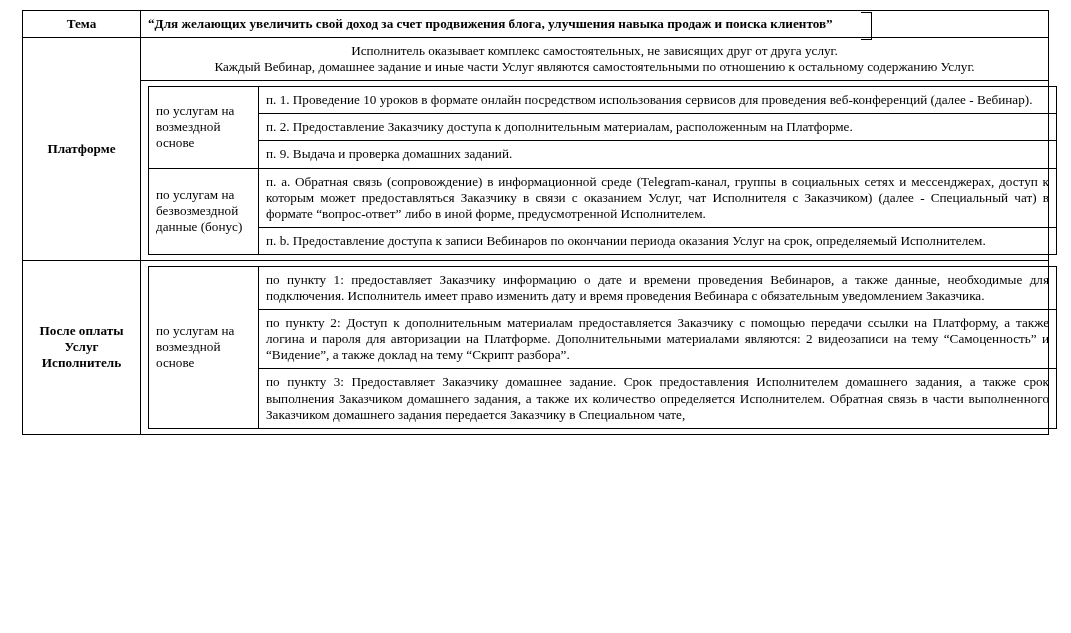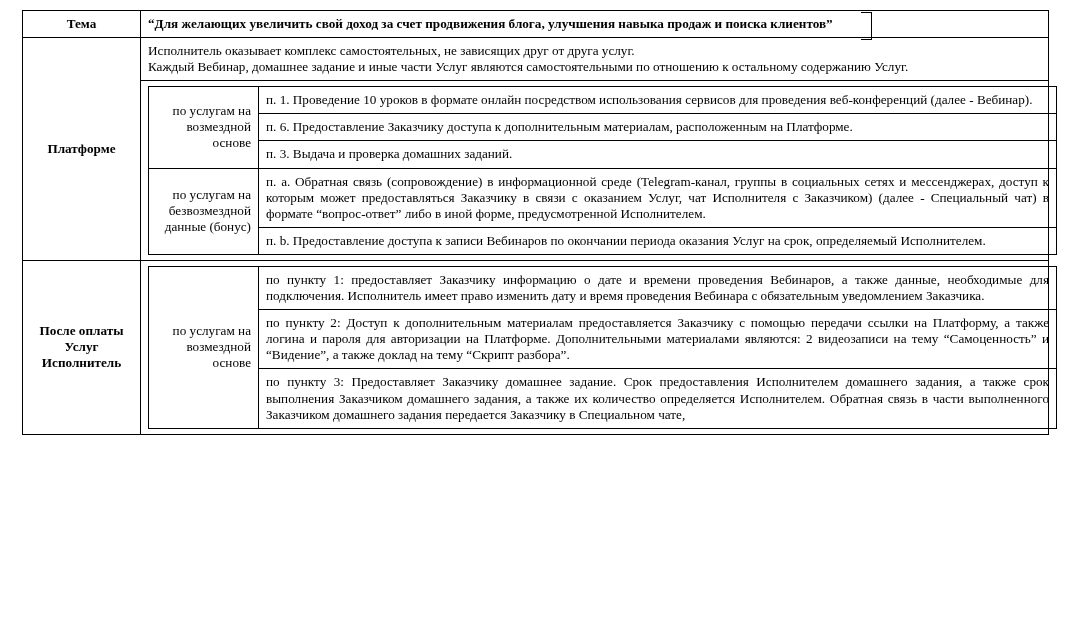--- a/index.html
+++ b/index.html
@@ -36,29 +36,30 @@
   }
   .col-label   { width: 118px; }
   .col-mid     { width: 110px; }
   .col-body    { width: 798px; }
 
   .lbl {
     text-align: center;
     font-weight: bold;
   }
   .mid {
-    text-align: right;
+    text-align: left;
     font-weight: normal;
     margin-left: 12px;
   }
   .topic-text {
     text-align: left;
     font-weight: bold;
   }
   .center {
+    text-align: center;
     margin-left: 28px;
   }
   .just {
     text-align: justify;
     text-justify: inter-word;
   }
   .nested {
     border-collapse: collapse;
     width: 100%;
     table-layout: fixed;
@@ -117,24 +118,24 @@
             <colgroup>
               <col style="width:110px">
               <col style="width:798px">
             </colgroup>
             <tbody>
               <tr>
                 <td class="mid" rowspan="3">по услугам на возмездной основе</td>
                 <td class="just">п. 1. Проведение 10 уроков в формате онлайн посредством использования сервисов для проведения веб-конференций (далее - Вебинар).</td>
               </tr>
               <tr>
-                <td class="just">п. 6. Предоставление Заказчику доступа к дополнительным материалам, расположенным на Платформе.</td>
+                <td class="just">п. 2. Предоставление Заказчику доступа к дополнительным материалам, расположенным на Платформе.</td>
               </tr>
               <tr>
-                <td class="just">п. 3. Выдача и проверка домашних заданий.</td>
+                <td class="just">п. 9. Выдача и проверка домашних заданий.</td>
               </tr>
               <tr>
                 <td class="mid" rowspan="2">по услугам на безвозмездной данные (бонус)</td>
                 <td class="just">п. a. Обратная связь (сопровождение) в информационной среде (Telegram-канал, группы в социальных сетях и мессенджерах, доступ к которым может предоставляться Заказчику в связи с оказанием Услуг, чат Исполнителя с Заказчиком) (далее - Специальный чат) в формате “вопрос-ответ” либо в иной форме, предусмотренной Исполнителем.</td>
               </tr>
               <tr>
                 <td class="just">п. b. Предоставление доступа к записи Вебинаров по окончании периода оказания Услуг на срок, определяемый Исполнителем.</td>
               </tr>
             </tbody>
           </table>

